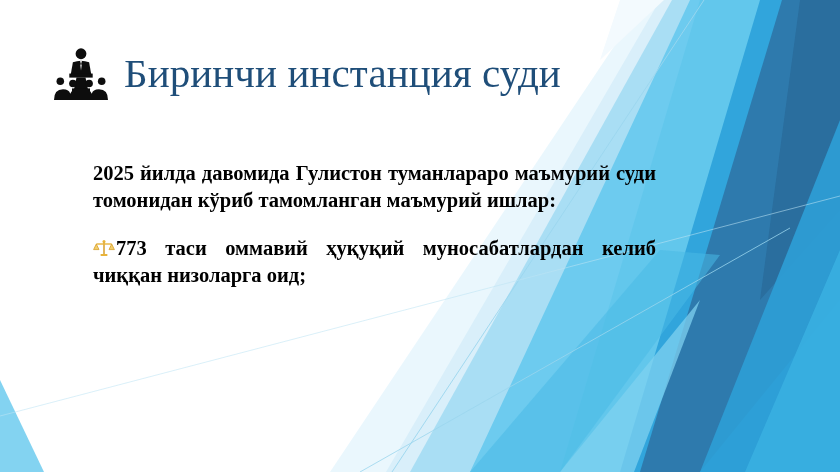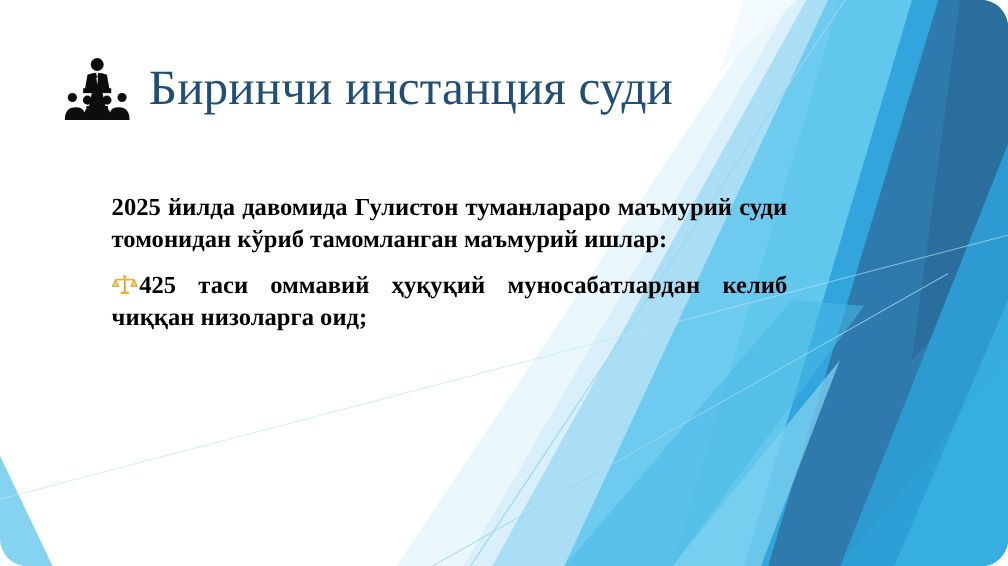--- a/index.html
+++ b/index.html
@@ -7,21 +7,20 @@
     padding: 0;
     background: #ffffff;
   }
   #slide {
     position: relative;
     width: 840px;
     height: 472px;
     background: #ffffff;
     overflow: hidden;
     font-family: "Liberation Serif", "DejaVu Serif", serif;
-    border-radius: 23px;
   }
 
   
   #bg-decoration {
     position: absolute;
     inset: 0;
     width: 840px;
     height: 472px;
     pointer-events: none;
   }
@@ -65,21 +64,21 @@
     line-height: 1.32;
     font-weight: bold;
     color: #000000;
     text-align: justify;
     text-align-last: left;
     margin: 0;
     -webkit-hyphens: none;
     hyphens: none;
   }
   #intro-paragraph {
-    margin-bottom: 11px;
+    margin-bottom: 21px;
   }
   .bullet-item {
     font-family: "Liberation Serif", "DejaVu Serif", serif;
     font-size: 20.5px;
     line-height: 1.32;
     font-weight: bold;
     color: #000000;
     text-align: justify;
     text-align-last: left;
     margin: 0 0 6px 0;
@@ -147,18 +146,18 @@
 
     <p id="intro-paragraph" class="para">2025 йилда давомида Гулистон туманлараро маъмурий суди томонидан кўриб тамомланган маъмурий ишлар:</p>
 
     <p class="bullet-item"><svg class="scale-icon" width="22" height="19" viewBox="0 0 22 19" aria-hidden="true">
           <path d="M11 2.4 L11 15.4" stroke="#D79E2B" stroke-width="1.5"></path>
           <path d="M3.3 5 L18.7 5" stroke="#E8B33A" stroke-width="1.4"></path>
           <circle cx="11" cy="2.6" r="1.5" fill="#E8B33A"></circle>
           <path d="M3.3 5 L0.6 10.6 L6 10.6 Z" fill="#F3CF6B" stroke="#D79E2B" stroke-width="0.8"></path>
           <path d="M18.7 5 L16 10.6 L21.4 10.6 Z" fill="#F3CF6B" stroke="#D79E2B" stroke-width="0.8"></path>
           <rect x="7.6" y="15" width="6.8" height="2.1" rx="0.6" fill="#E8B33A"></rect>
-        </svg><span>425 таси оммавий ҳуқуқий муносабатлардан келиб чиққан низоларга оид;</span></p>
+        </svg><span>773 таси оммавий ҳуқуқий муносабатлардан келиб чиққан низоларга оид;</span></p>
 
 
   </div>
 
 </div>
 
 </body></html>

